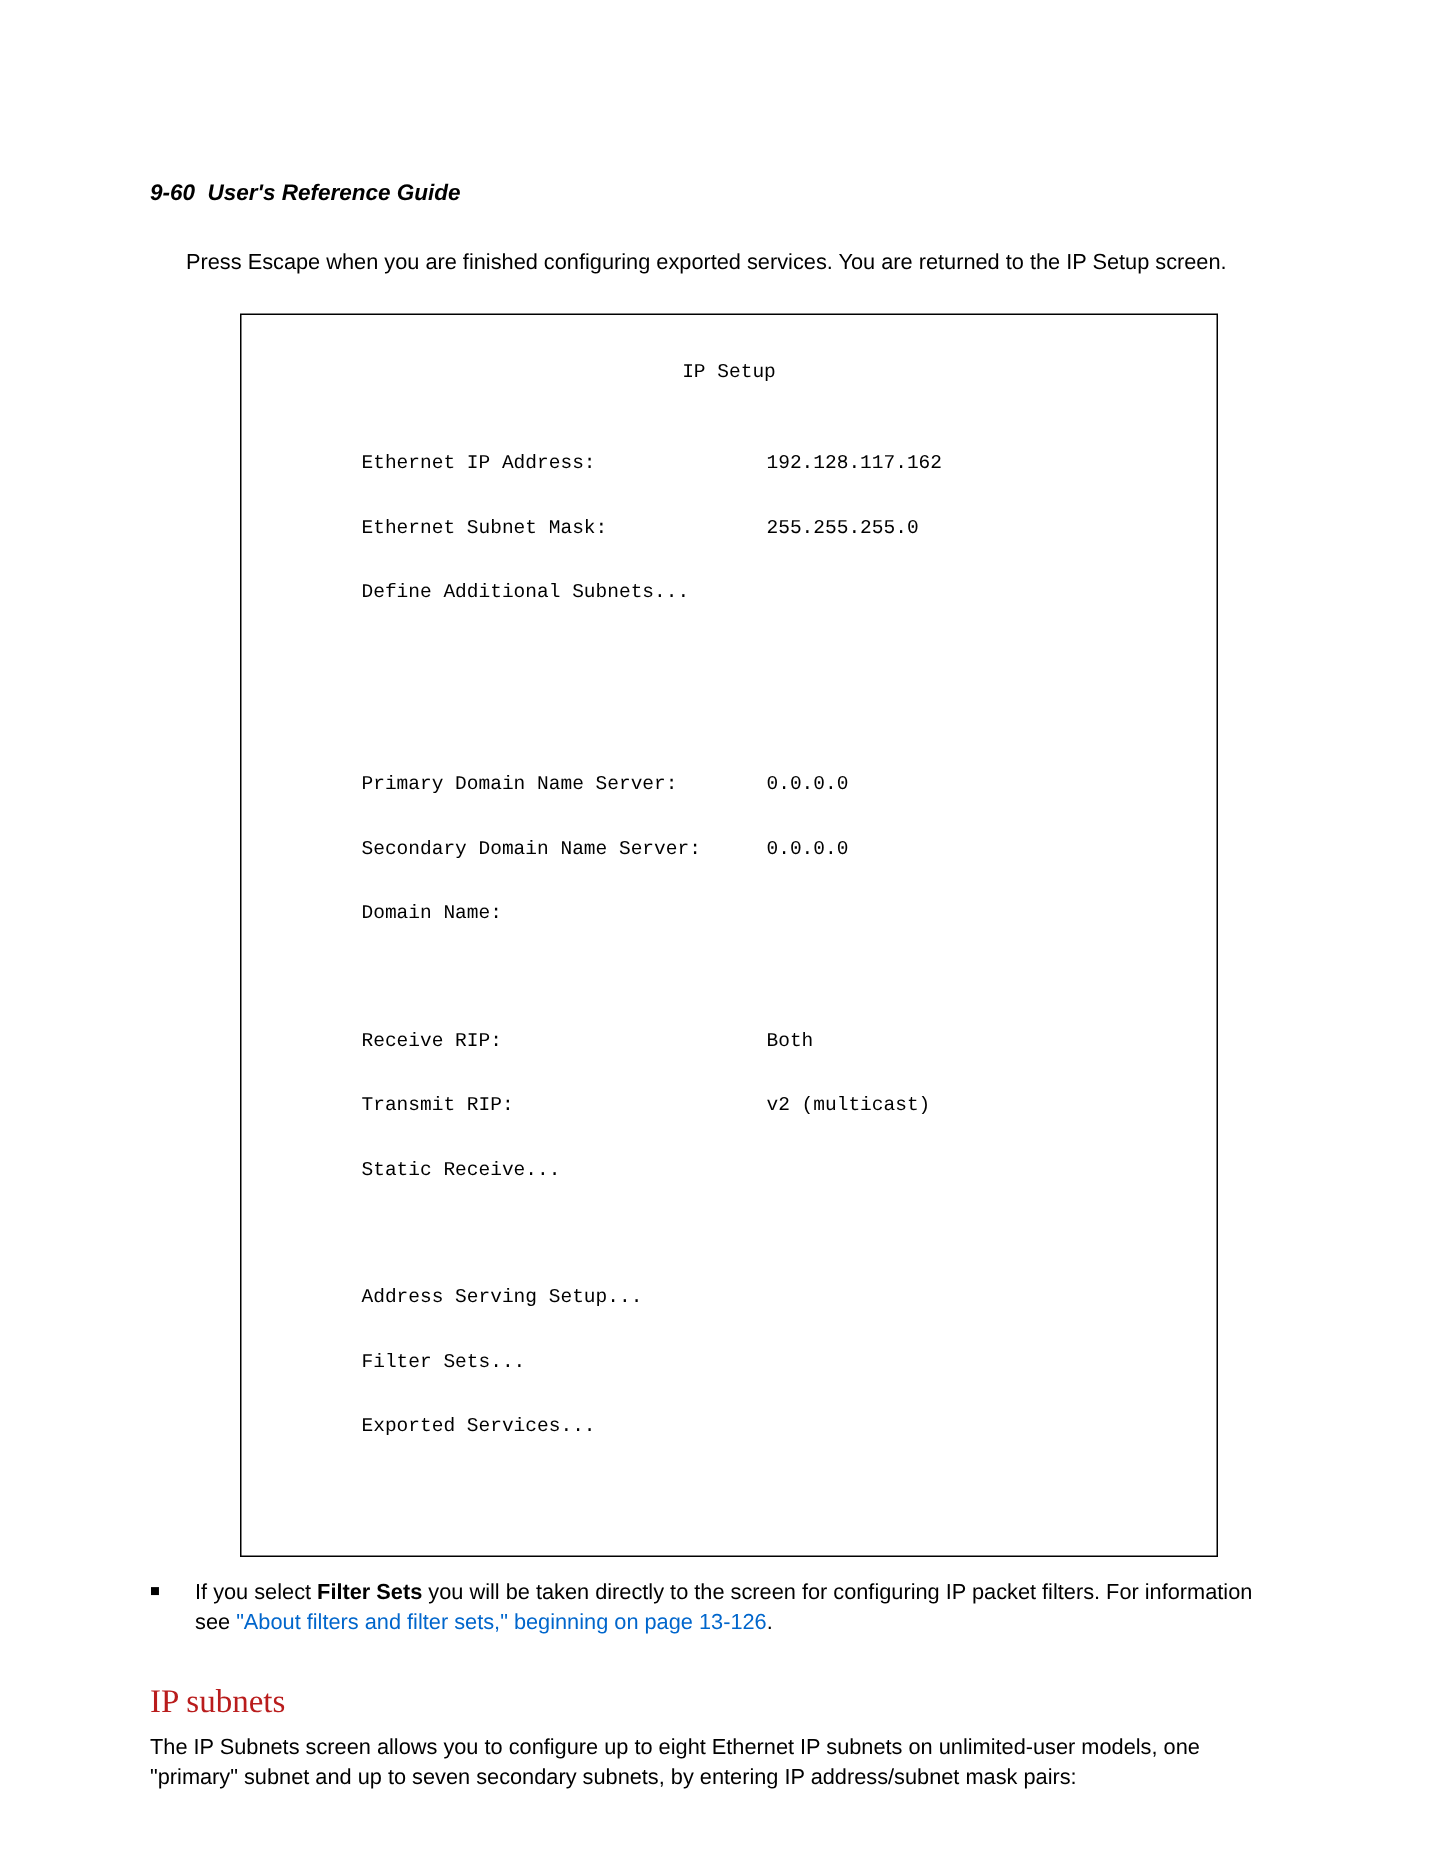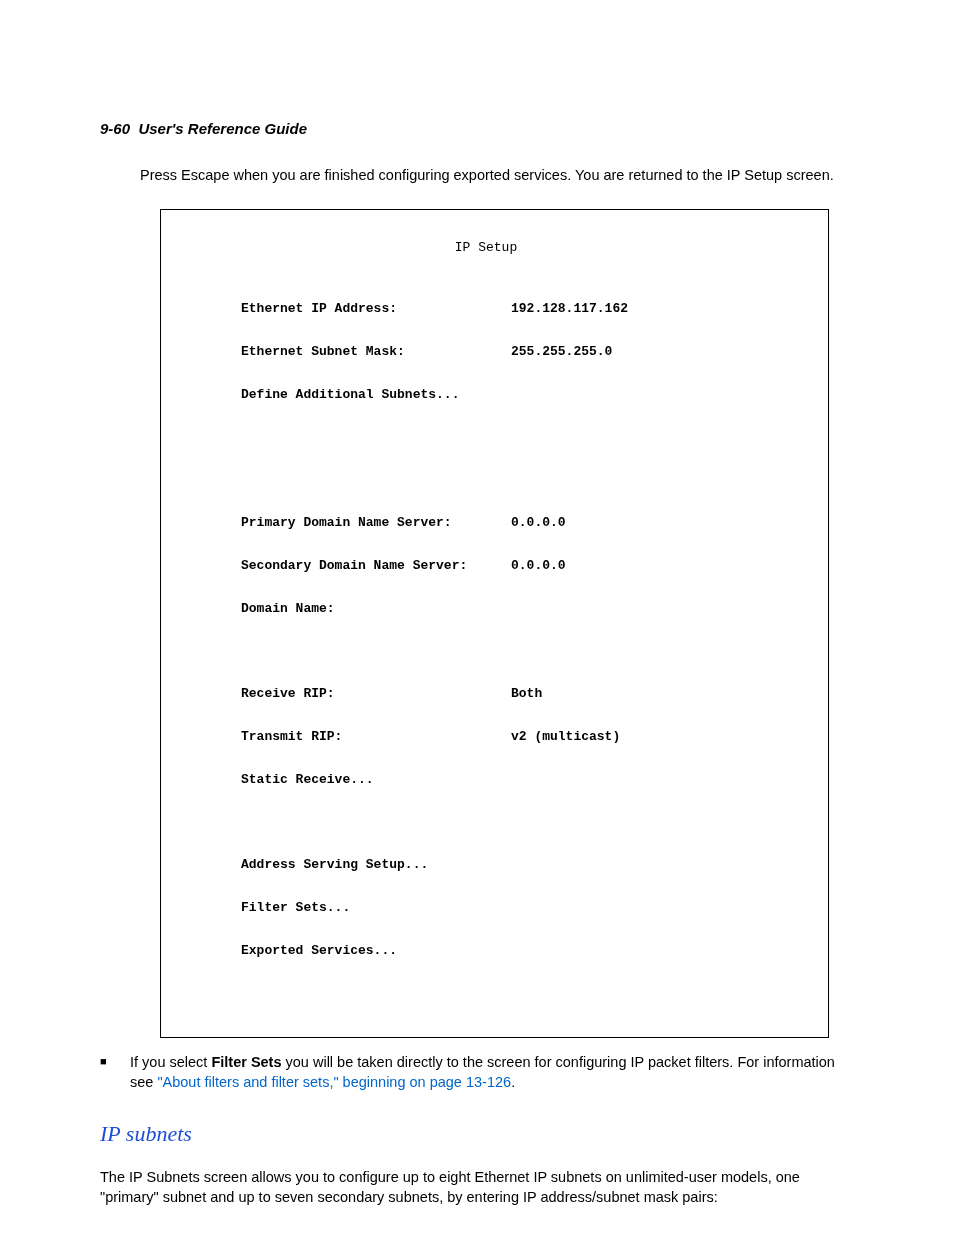--- a/index.html
+++ b/index.html
@@ -14,34 +14,33 @@
     }
     .page-header {
       font-style: italic;
       font-weight: bold;
       font-size: 15px;
       margin-bottom: 28px;
     }
     .body-text {
       font-size: 14.5px;
       line-height: 1.4;
-      margin-left: 40px;
+      margin-left: 24px;
     }
     .terminal-box {
       border: 1.5px solid #000;
       margin: 24px 0 14px 60px;
       width: 650px;
-      padding: 30px 17px 50px 0;
+      padding: 30px 0 50px 0;
     }
     .terminal-content {
       font-family: "Courier New", Courier, monospace;
       font-size: 13px;
       white-space: pre;
       line-height: 1.1;
-      font-weight: bold;
     }
     .terminal-title {
       text-align: center;
       font-family: "Courier New", Courier, monospace;
       font-size: 13px;
       margin-bottom: 18px;
     }
     .term-lines {
       margin-left: 80px;
     }
@@ -69,24 +68,23 @@
       font-size: 11px;
       padding-top: 2px;
     }
     .bullet-text {
       flex: 1;
     }
     .link-text {
       color: #0066cc;
     }
     .section-heading {
-      font-style: italic;
       font-size: 22px;
-      color: #1d4ed8;
-      margin: 28px 0 20px 0;
+      color: #b91c1c;
+      margin: 28px 0 8px 0;
       font-family: "Times New Roman", serif;
       font-weight: normal;
     }
     .bold {
       font-weight: bold;
     }
   </style>
 </head>
 <body>
 

